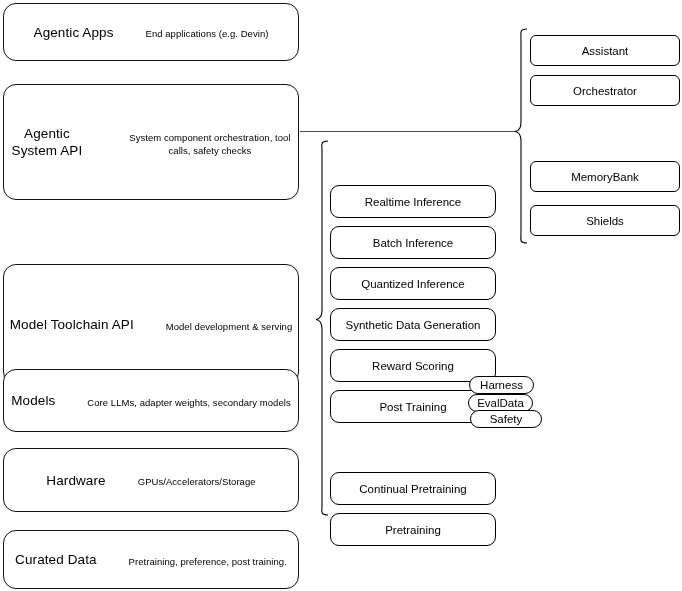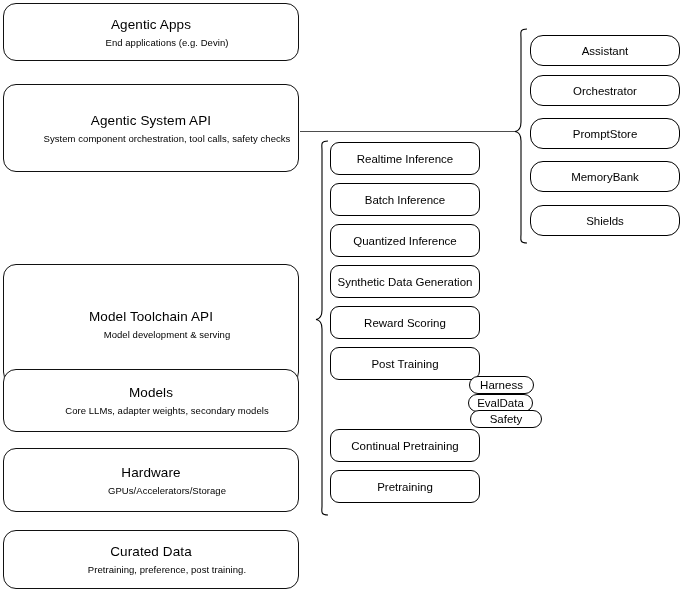--- a/index.html
+++ b/index.html
@@ -21,21 +21,21 @@
     top: 0;
     width: 682px;
     height: 591px;
   }
   .node {
     position: absolute;
     box-sizing: border-box;
     background: #ffffff;
     border: 1px solid #000000;
     display: flex;
-    flex-direction: column;
+    flex-direction: row;
     align-items: center;
     justify-content: center;
     text-align: center;
   }
   
   .layer {
     left: 3px;
     width: 296px;
     border-radius: 13px;
     border-color: #111111;
@@ -48,31 +48,32 @@
   .layer .sub {
     font-size: 9.5px;
     line-height: 13px;
     margin-top: 3px;
     letter-spacing: 0.05px;
     padding-left: 32px;
   }
   
   .mid {
     left: 330px;
-    width: 150px;
+    width: 166px;
     height: 33px;
     border-radius: 9px;
     font-size: 11.5px;
+    margin-top: 43px;
   }
   
   .right {
     left: 530px;
     width: 150px;
     height: 31px;
-    border-radius: 13px;
+    border-radius: 6px;
     font-size: 11.5px;
   }
   
   .chip {
     border-radius: 11px;
     font-size: 11.5px;
     height: 18px;
     z-index: 5;
   }
   svg.connectors {
@@ -119,21 +120,21 @@
              C 320 320, 322 323, 322 329
              L 322 506
              C 322 511, 320 515, 328 515"></path>
   </svg>
 
   <div class="node layer" style="top:3px; height:58px;">
     <div class="title">Agentic Apps</div>
     <div class="sub">End applications (e.g. Devin)</div>
   </div>
 
-  <div class="node layer" style="top:84px; height:88px;">
+  <div class="node layer" style="top:84px; height:116px;">
     <div class="title">Agentic System API</div>
     <div class="sub">System component orchestration, tool calls, safety checks</div>
   </div>
 
   <div class="node layer" style="top:224px; height:121px;margin-top:40px;">
     <div class="title">Model Toolchain API</div>
     <div class="sub">Model development &amp; serving</div>
   </div>
 
   <div class="node layer" style="top:369px; height:63px;">
@@ -185,23 +186,20 @@
   <div class="node chip" style="left:470px; top:410px; width:72px;">
     <span>Safety</span>
   </div>
 
   <div class="node right" style="top:35px;">
     <span>Assistant</span>
   </div>
   <div class="node right" style="top:75px;">
     <span>Orchestrator</span>
   </div>
-  <div class="node right" style="top:118px;">
-    <span>PromptStore</span>
-  </div>
   <div class="node right" style="top:161px;">
     <span>MemoryBank</span>
   </div>
   <div class="node right" style="top:205px;">
     <span>Shields</span>
   </div>
 
 </div>
 
 </body></html>

